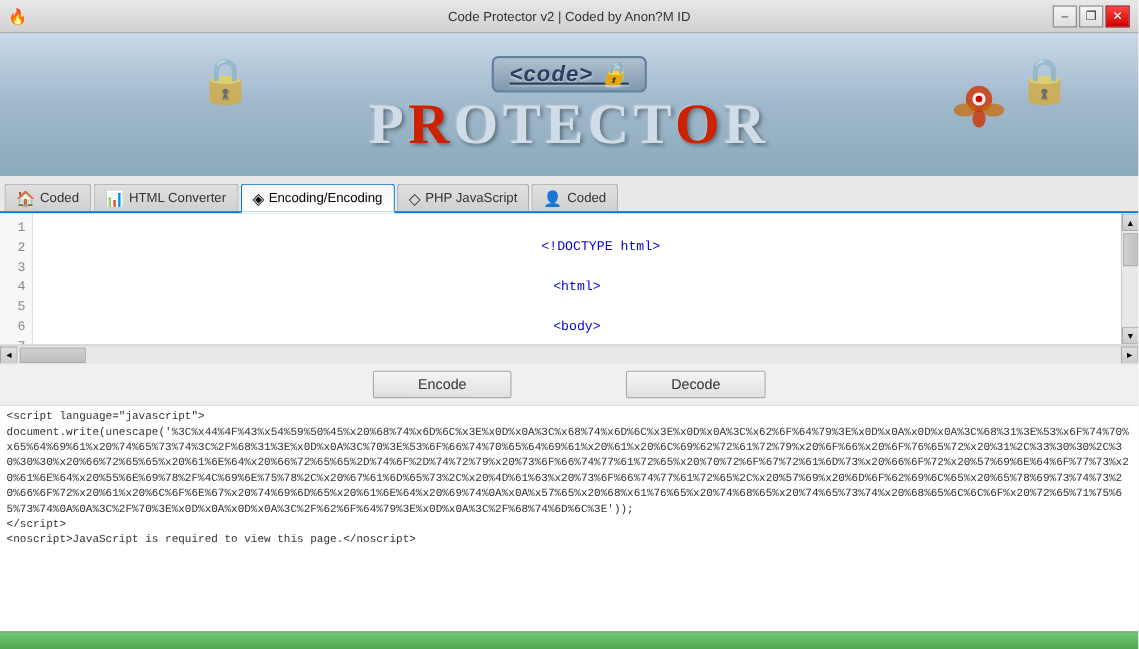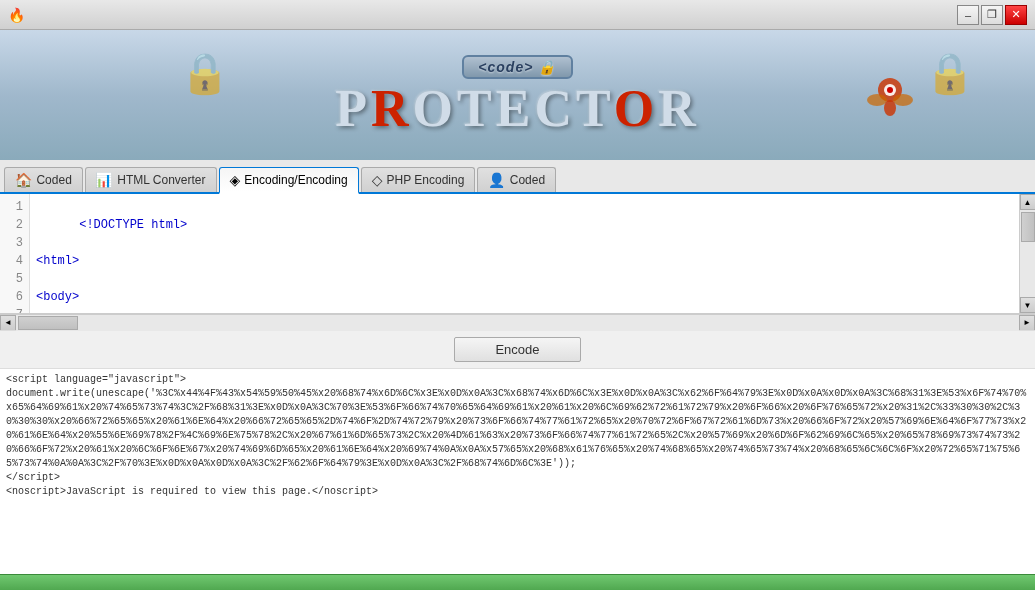--- a/index.html
+++ b/index.html
@@ -74,27 +74,28 @@
       flex-direction: column;
       align-items: center;
       justify-content: center;
       gap: 2px;
     }
     #code-tag-badge {
       background: linear-gradient(to bottom, #b0c0d0, #8098ac);
       border: 2px solid #6080a0;
       border-radius: 6px;
       padding: 2px 14px;
-      font-size: 14px;
+      font-size: 20px;
       color: #2a4060;
       font-weight: bold;
       font-style: italic;
       letter-spacing: 1px;
       text-shadow: 0 1px 2px rgba(255,255,255,0.5);
       margin-bottom: 2px;
+      text-decoration: underline;
     }
     #banner-title {
       font-size: 52px;
       font-weight: 900;
       color: #d0dce8;
       text-shadow: 2px 2px 4px rgba(0,0,0,0.4), -1px -1px 2px rgba(255,255,255,0.3);
       letter-spacing: 4px;
       font-family: Liberation Serif, serif;
       line-height: 1;
     }
@@ -192,20 +193,21 @@
     }
     #code-area {
       flex: 1;
       padding: 4px 6px;
       font-family: 'Courier New', monospace;
       font-size: 12px;
       line-height: 1.5;
       overflow: auto;
       white-space: pre;
       color: #0000cc;
+      text-align: center;
     }
     #code-area .tag { color: #0000cc; }
     #scrollbar-right {
       width: 16px;
       background: #f0f0f0;
       border-left: 1px solid #ccc;
       display: flex;
       flex-direction: column;
       align-items: center;
     }
@@ -309,20 +311,21 @@
       left: 2px;
     }
   </style>
 </head>
 <body>
 
 <div id="title-bar">
   <div id="title-bar-left">
     <span style="font-size:14px;">🔥</span>
   </div>
+  <span id="title-bar-title">Code Protector v2 | Coded by Anon?M ID</span>
   <div id="title-bar-controls">
     <div class="title-btn">–</div>
     <div class="title-btn">❐</div>
     <div class="title-btn close-btn">✕</div>
   </div>
 </div>
 
 <div id="banner">
   <span id="lock-icon-left">🔒</span>
   <div id="banner-content">
@@ -352,21 +355,21 @@
   <div class="tab">
     <span class="tab-icon">📊</span>
     <span>HTML Converter</span>
   </div>
   <div class="tab active">
     <span class="tab-icon">◈</span>
     <span>Encoding/Encoding</span>
   </div>
   <div class="tab">
     <span class="tab-icon">◇</span>
-    <span>PHP Encoding</span>
+    <span>PHP JavaScript</span>
   </div>
   <div class="tab">
     <span class="tab-icon">👤</span>
     <span>Coded</span>
   </div>
 </div>
 
 <div id="main-content">
 
   <div id="code-editor" style="height:120px; max-height:120px;">
@@ -400,20 +403,21 @@
   <div id="bottom-scrollbar">
     <div class="hscroll-arrow">◄</div>
     <div class="hscroll-track">
       <div class="hscroll-thumb"></div>
     </div>
     <div class="hscroll-arrow">►</div>
   </div>
 
   <div id="action-buttons">
     <button class="action-btn">Encode</button>
+    <button class="action-btn">Decode</button>
   </div>
 
   <div id="output-area">&lt;script language="javascript"&gt;
 document.write(unescape('%3C%x44%4F%43%x54%59%50%45%x20%68%74%x6D%6C%x3E%x0D%x0A%3C%x68%74%x6D%6C%x3E%x0D%x0A%3C%x62%6F%64%79%3E%x0D%x0A%x0D%x0A%3C%68%31%3E%53%x6F%74%70%x65%64%69%61%x20%74%65%73%74%3C%2F%68%31%3E%x0D%x0A%3C%70%3E%53%6F%66%74%70%65%64%69%61%x20%61%x20%6C%69%62%72%61%72%79%x20%6F%66%x20%6F%76%65%72%x20%31%2C%33%30%30%2C%30%30%30%x20%66%72%65%65%x20%61%6E%64%x20%66%72%65%65%2D%74%6F%2D%74%72%79%x20%73%6F%66%74%77%61%72%65%x20%70%72%6F%67%72%61%6D%73%x20%66%6F%72%x20%57%69%6E%64%6F%77%73%x20%61%6E%64%x20%55%6E%69%78%2F%4C%69%6E%75%78%2C%x20%67%61%6D%65%73%2C%x20%4D%61%63%x20%73%6F%66%74%77%61%72%65%2C%x20%57%69%x20%6D%6F%62%69%6C%65%x20%65%78%69%73%74%73%20%66%6F%72%x20%61%x20%6C%6F%6E%67%x20%74%69%6D%65%x20%61%6E%64%x20%69%74%0A%x0A%x57%65%x20%68%x61%76%65%x20%74%68%65%x20%74%65%73%74%x20%68%65%6C%6C%6F%x20%72%65%71%75%65%73%74%0A%0A%3C%2F%70%3E%x0D%x0A%x0D%x0A%3C%2F%62%6F%64%79%3E%x0D%x0A%3C%2F%68%74%6D%6C%3E'));
 &lt;/script&gt;
 &lt;noscript&gt;JavaScript is required to view this page.&lt;/noscript&gt;</div>
 
 </div>
 
 <div id="status-bar"></div>

